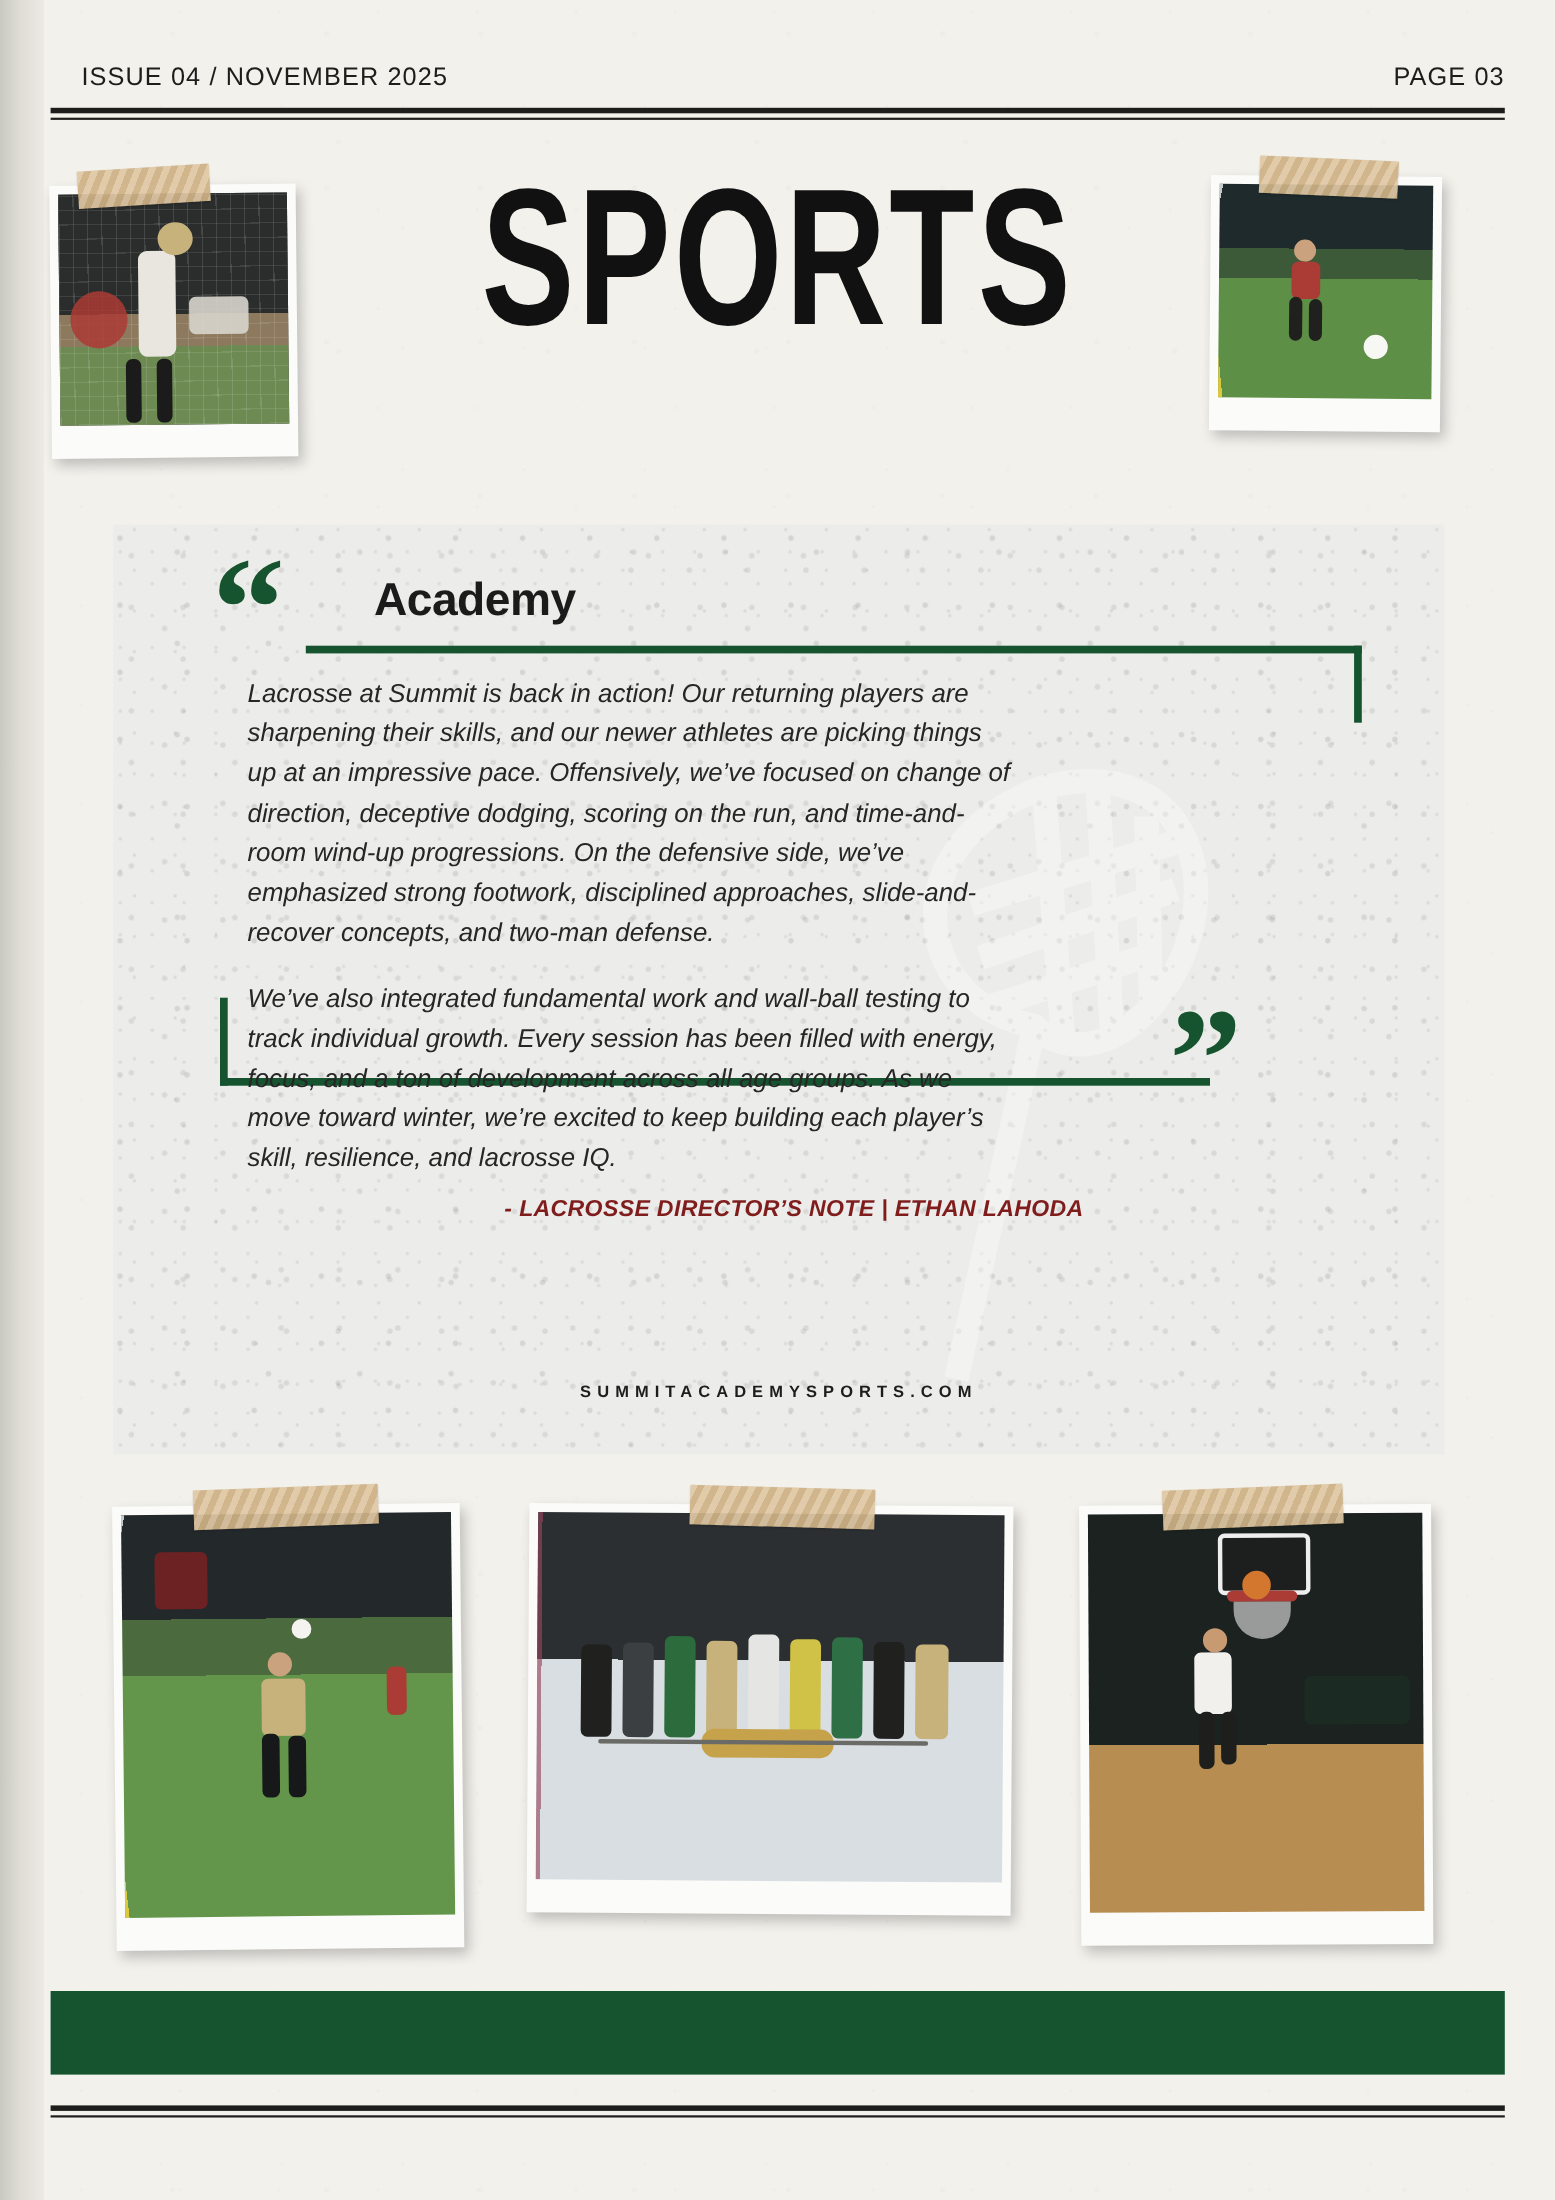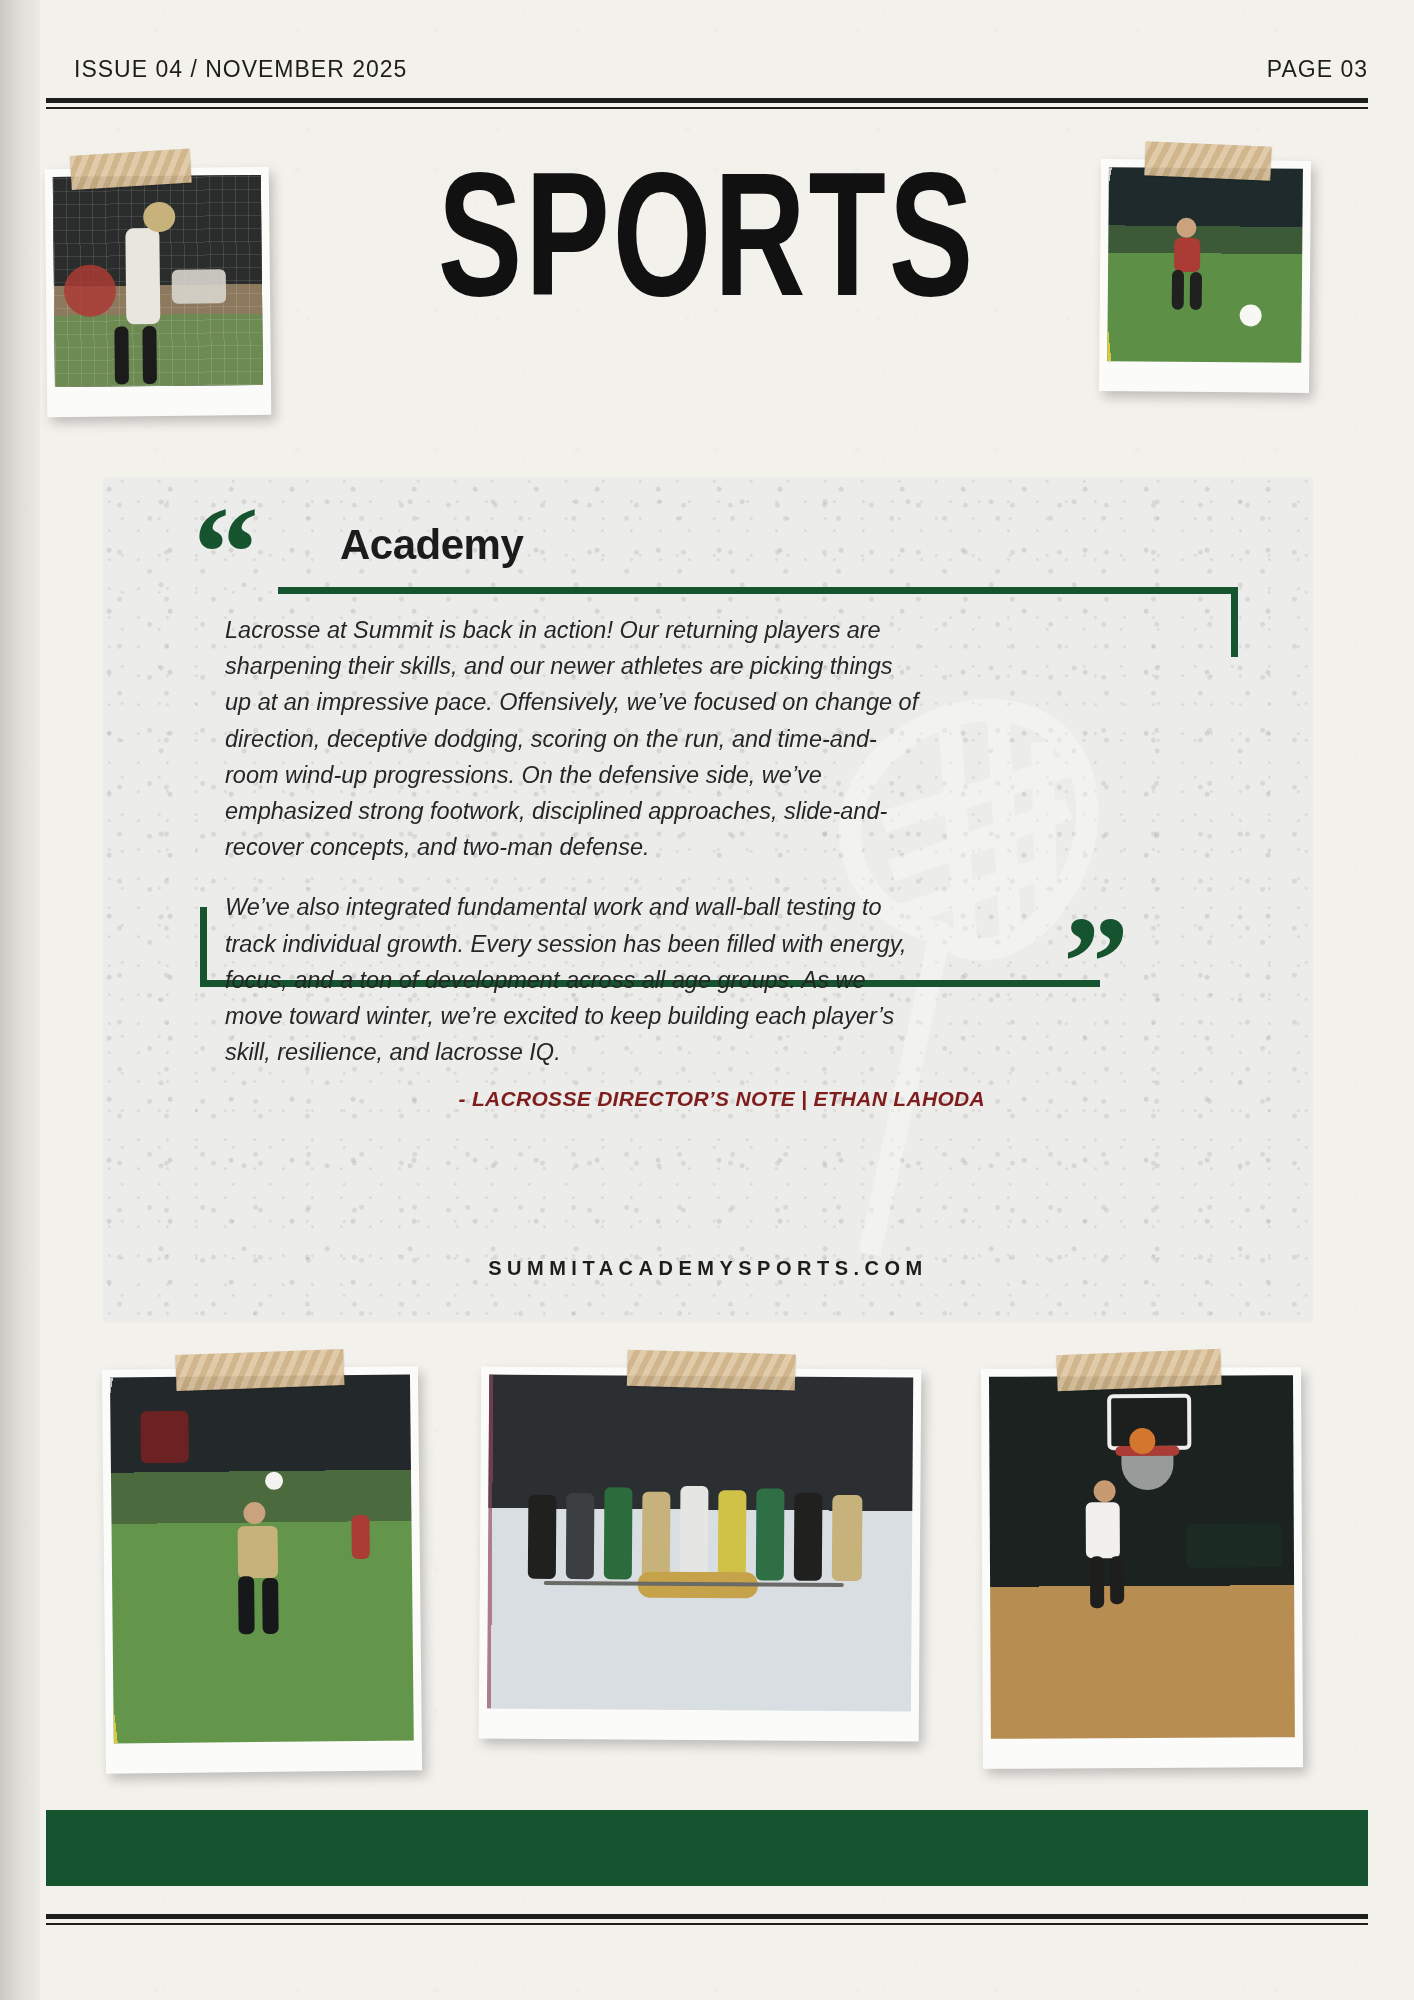--- a/index.html
+++ b/index.html
@@ -252,21 +252,21 @@
     font-style: italic;
     font-weight: 700;
     color: #7f1d1d;
     letter-spacing: .3px;
   }
   .website {
     position: absolute;
     left: 0; right: 0;
     top: 780px;
     text-align: center;
-    font-size: 20px;
+    font-size: 15px;
     font-weight: 700;
     letter-spacing: 5.5px;
     color: #1d1d1b;
   }
 
   
   .green-bar {
     position: absolute;
     left: 46px; right: 46px;
     top: 1810px;

